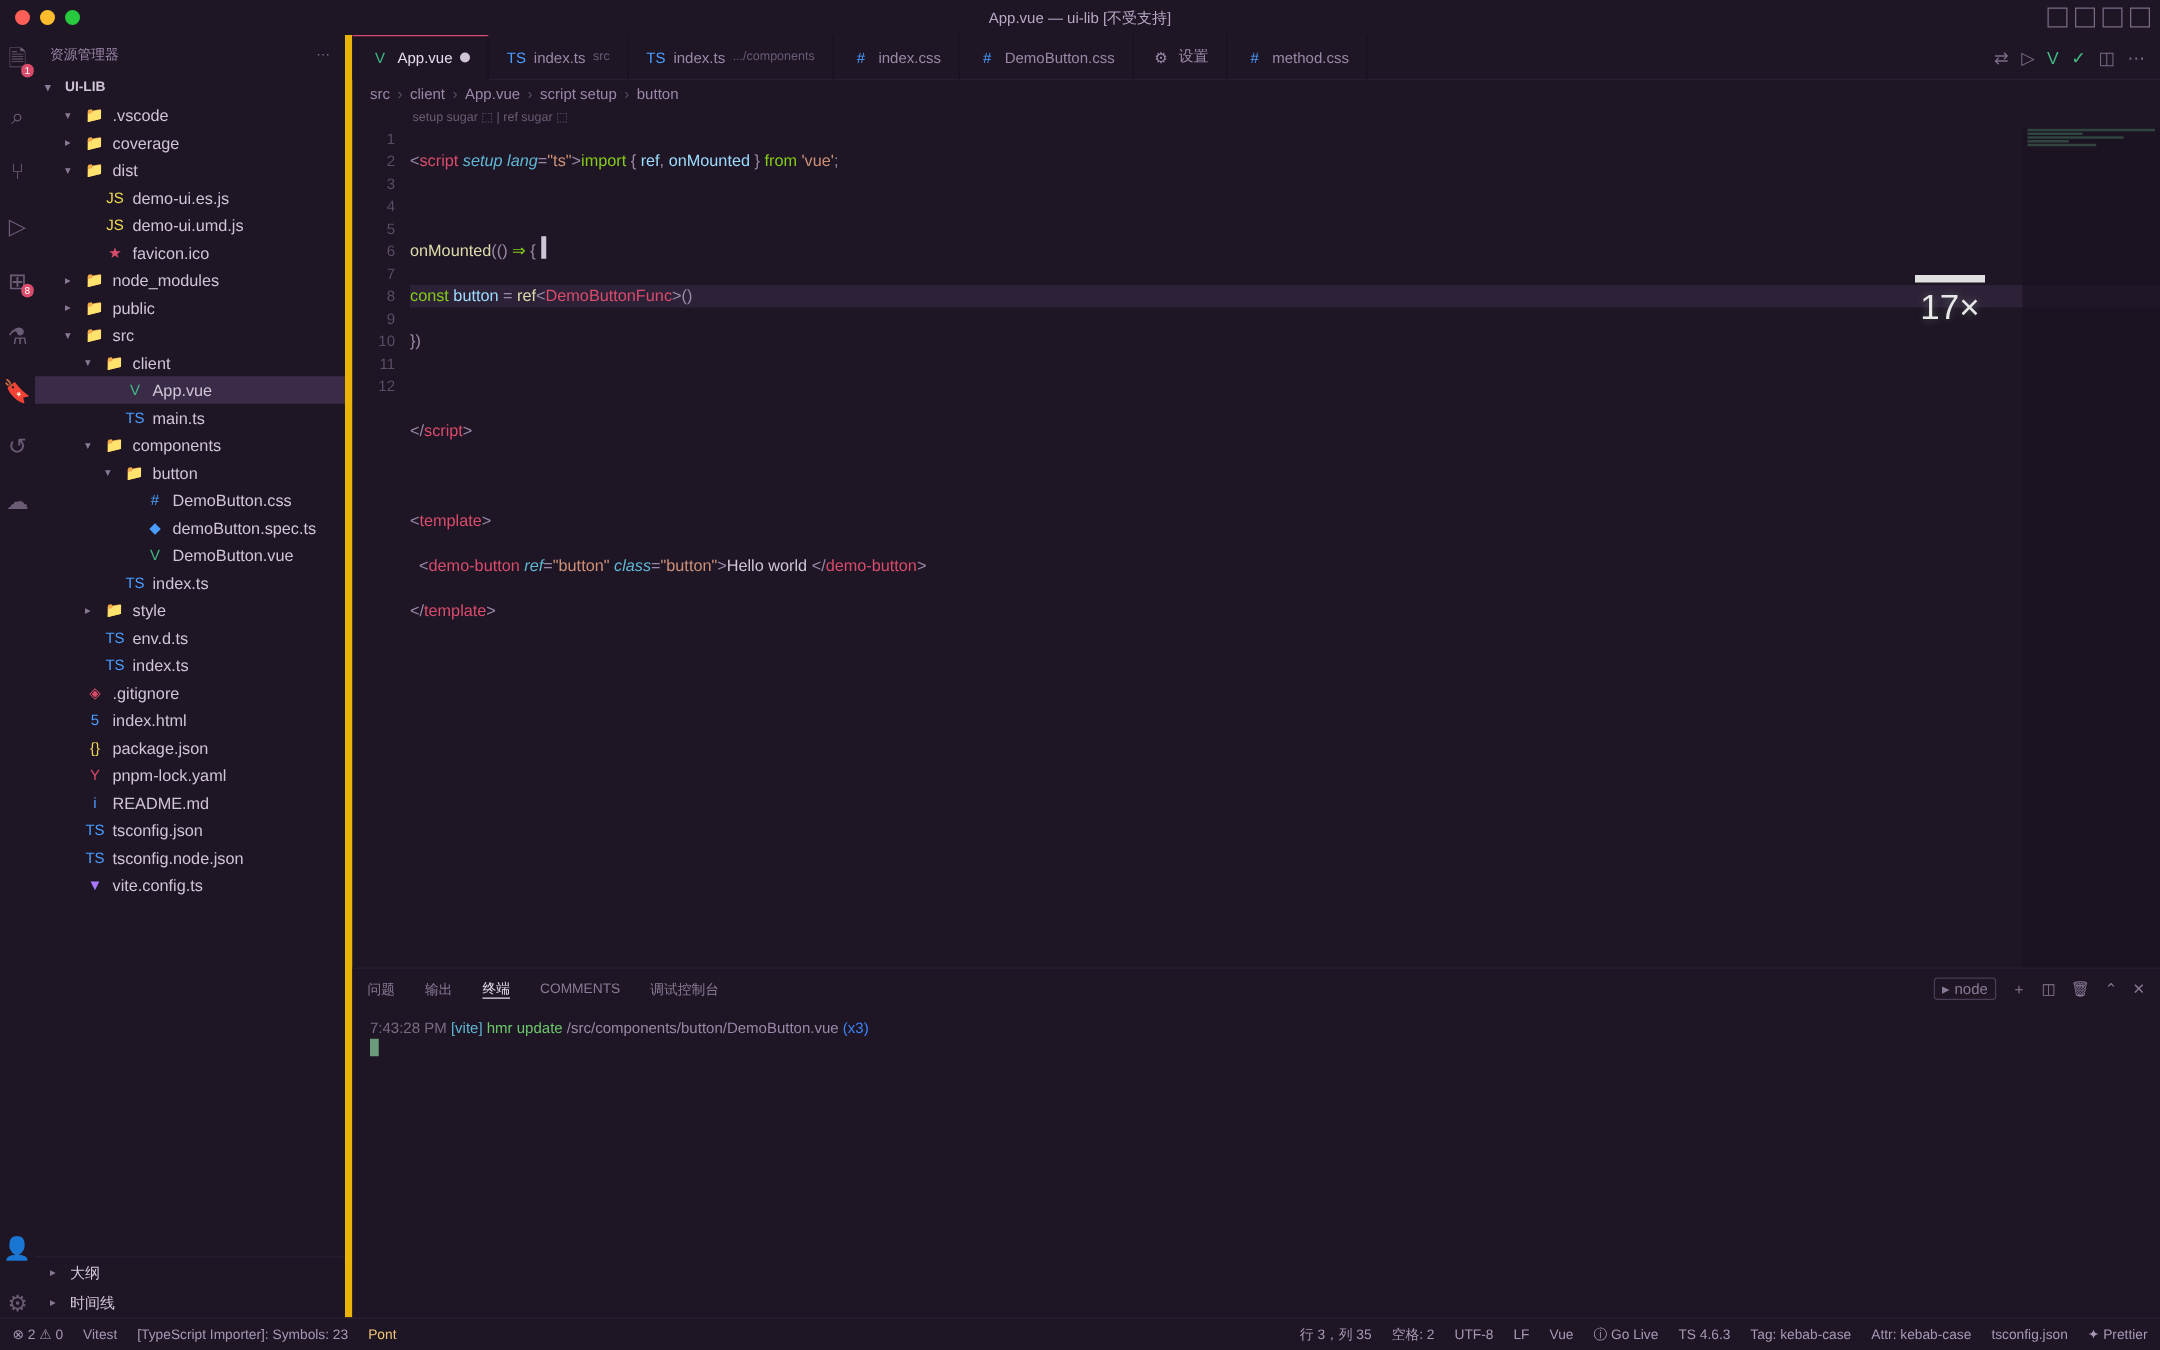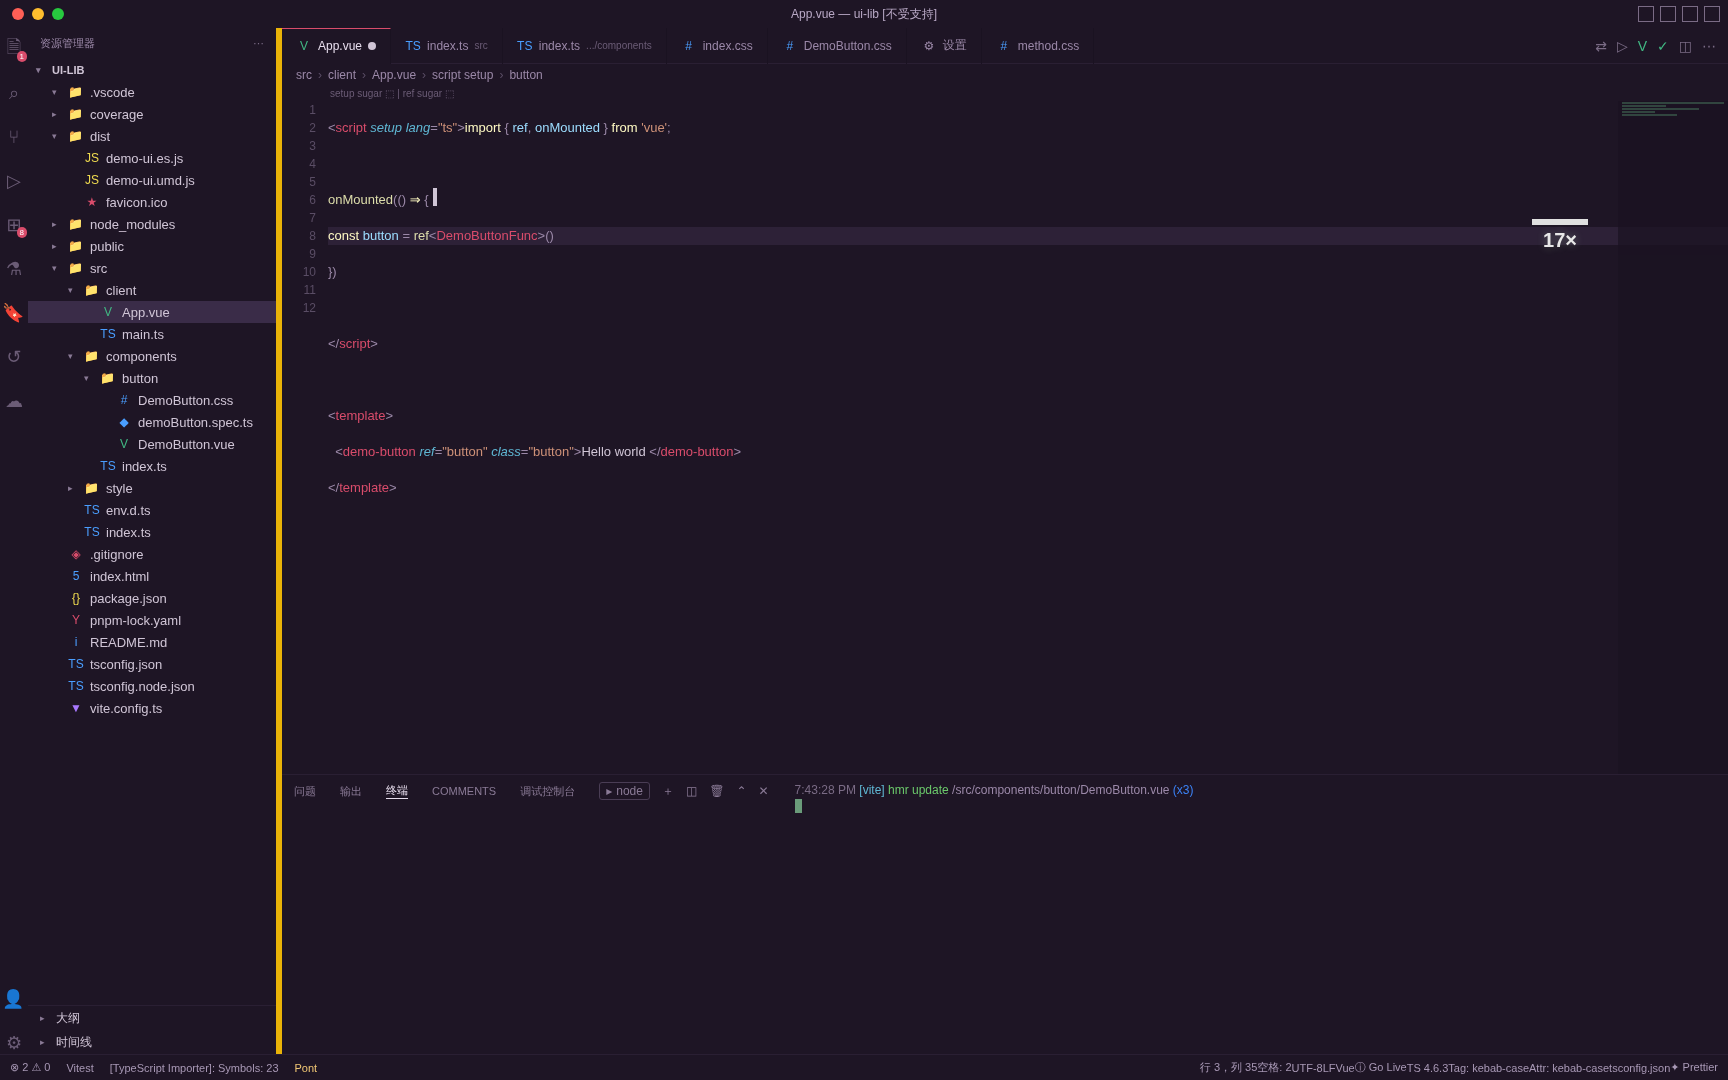--- a/index.html
+++ b/index.html
@@ -42,42 +42,42 @@
 .tab-actions{margin-left:auto;display:flex;gap:10px;padding-right:12px;color:#7a6b85;font-size:14px}
 .breadcrumb{height:22px;display:flex;align-items:center;gap:6px;padding:0 14px;font-size:12px;color:#9b88a8}
 .breadcrumb .sep{color:#5a4d65}
 .hints{padding:2px 48px;font-size:10px;color:#6b5c76}
 
 .code-wrap{flex:1;display:flex;position:relative;overflow:hidden}
 .gutter{width:46px;text-align:right;padding-right:12px;font-family:Menlo,monospace;font-size:12px;line-height:18px;color:#5a4d65;padding-top:0}
 .code{flex:1;font-family:Menlo,monospace;font-size:13px;line-height:18px;white-space:pre}
 .code .line{height:18px}
 .line.hl{background:rgba(90,70,110,0.25)}
-.tk-kw{color:#fef9c3}.tk-attr{color:#5fb7d4;font-style:italic}.tk-str{color:#ce9178}.tk-tag{color:#d94c6b}.tk-type{color:#d94c6b}.tk-txt{color:#d0c5d6}.tk-pn{color:#9b88a8}.tk-var{color:#9cdcfe}.tk-func{color:#dcdcaa}
+.tk-kw{color:#84cc16}.tk-attr{color:#5fb7d4;font-style:italic}.tk-str{color:#ce9178}.tk-tag{color:#d94c6b}.tk-type{color:#d94c6b}.tk-txt{color:#d0c5d6}.tk-pn{color:#9b88a8}.tk-var{color:#9cdcfe}.tk-func{color:#dcdcaa}
 
 .cursor-ibeam{position:absolute;width:2px;height:16px;background:#d0c5d6;box-shadow:0 0 0 1px #d0c5d6}
 
 .overlay17x{position:absolute;top:118px;right:140px;text-align:center;font-family:monospace}
 .overlay17x .bar{height:6px;background:#e0e0e0;width:56px;margin:0 auto 4px}
-.overlay17x .txt{font-size:20px;font-weight:bold;color:#e8e8e8;text-shadow:0 0 8px rgba(200,255,200,0.3)}
+.overlay17x .txt{font-size:28px;font-weight:normal;color:#e8e8e8;text-shadow:0 0 8px rgba(200,255,200,0.3)}
 
 .minimap{position:absolute;top:0;right:0;width:110px;height:100%;background:#1a1221;opacity:.7}
 .minimap .ml{height:2px;margin:1px 4px;background:#3a5a4a}
 
-.panel{height:280px;border-top:1px solid #2a1f33;display:flex;background:#1e1525}
+.panel{height:280px;border-top:1px solid #2a1f33;display:flex;flex-direction:column;background:#1e1525}
 .panel-tabs{display:flex;align-items:center;height:32px;padding:0 12px;gap:24px;font-size:11px;color:#8a7a96}
 .panel-tabs .pt.active{color:#e6dcec;border-bottom:1px solid #e6dcec}
 .panel-right{margin-left:auto;display:flex;align-items:center;gap:12px;color:#8a7a96;font-size:12px}
 .panel-right .box{border:1px solid #4a3d55;padding:1px 6px;border-radius:3px;display:flex;align-items:center;gap:4px}
 .term{flex:1;padding:6px 14px;font-family:Menlo,monospace;font-size:12px;line-height:18px}
 .term-time{color:#7a6b85}.term-vite{color:#5fb7d4}.term-act{color:#6bc96b}.term-path{color:#9b88a8}.term-cnt{color:#3b82f6}
 .term-cursor{display:inline-block;width:7px;height:14px;background:#6a9b7a}
 
 .statusbar{position:absolute;bottom:0;left:0;right:0;height:26px;background:#1e1525;border-top:1px solid #2a1f33;display:flex;align-items:center;font-size:11px;color:#a898b5;padding:0 10px;gap:16px}
-.statusbar .sbr{margin-left:auto;display:flex;align-items:center}
+.statusbar .sbr{margin-left:auto;display:flex;gap:16px;align-items:center}
 .st-pont{color:#f0c674}
 </style>
 </head>
 <body>
 
 <div class="titlebar">
   <div class="traffic">
     <div class="dot red"></div>
     <div class="dot yellow"></div>
     <div class="dot green"></div>

